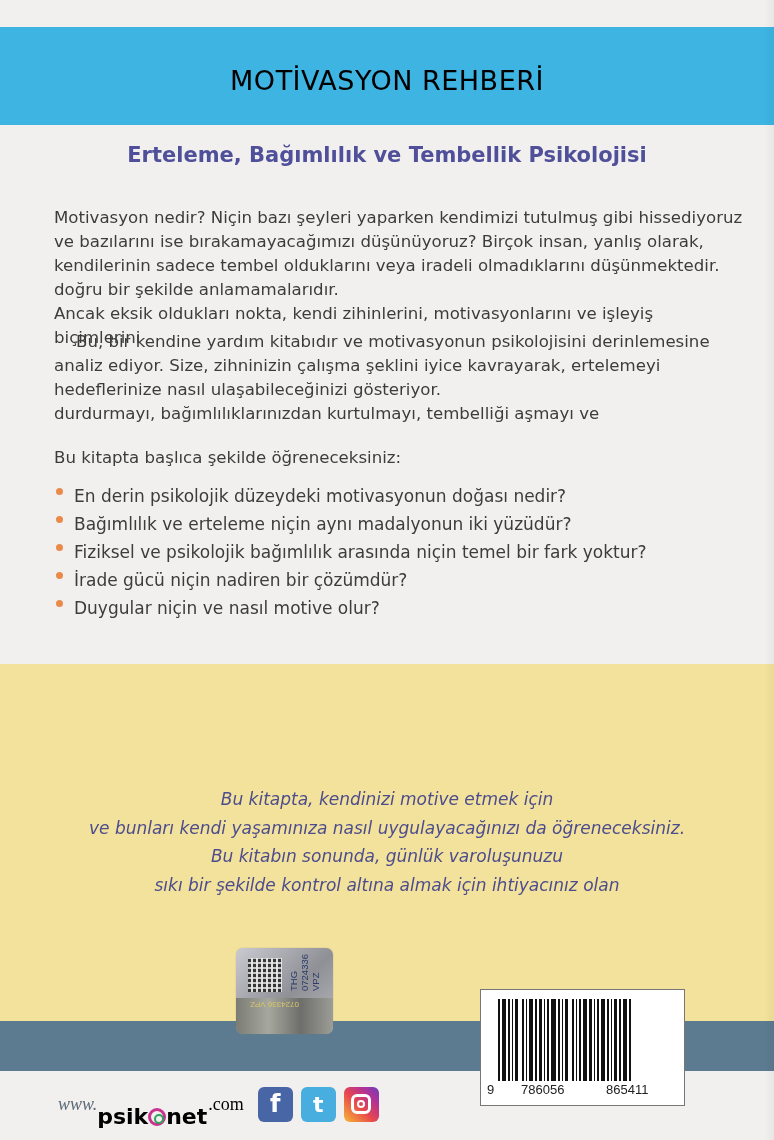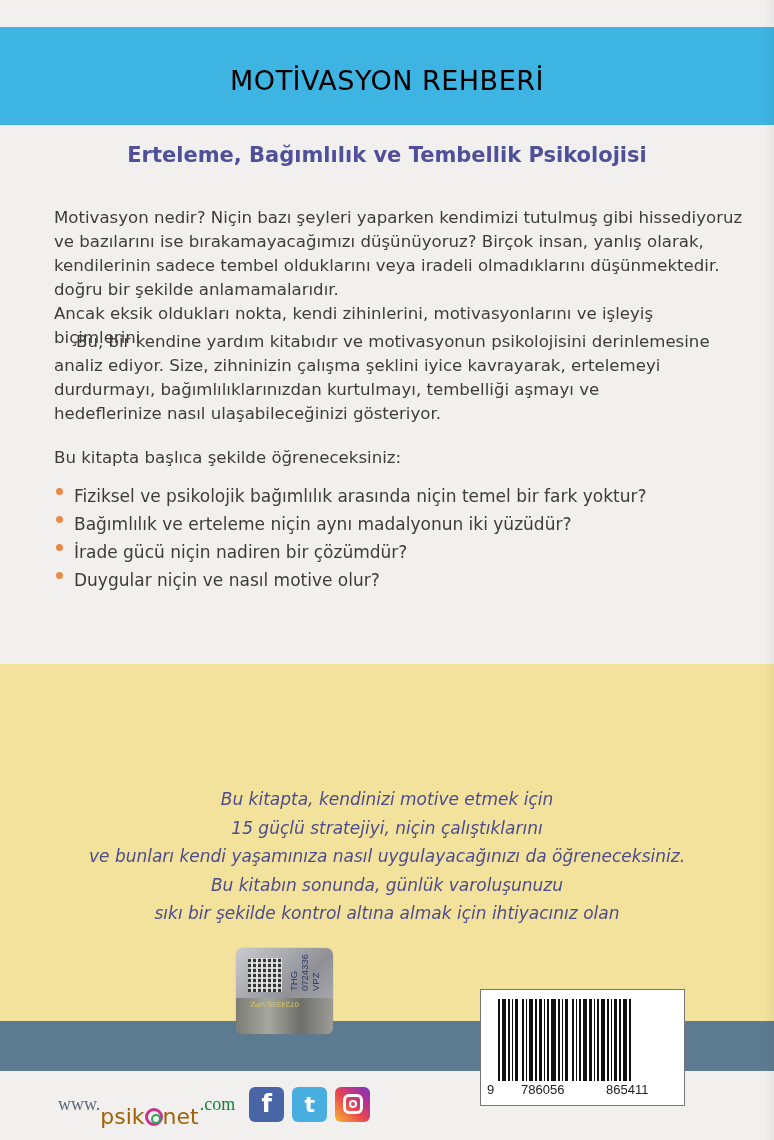--- a/index.html
+++ b/index.html
@@ -86,29 +86,29 @@
     background: #ffffff; border: 1px solid #777; box-sizing: border-box;
   }
   .barcode .bars { position: absolute; left: 17px; top: 9px; width: 170px; height: 82px; display: flex; }
   .barcode .bars span { display: block; height: 100%; background: #111; margin-right: 2px; }
   .barcode .num {
     position: absolute; top: 92px; font-size: 13px; color: #222; font-family: "Liberation Sans", sans-serif;
   }
   .footer {
     position: absolute; top: 1084px; left: 58px; height: 40px; display: flex; align-items: center;
   }
-  .url-www { font-family: "Liberation Serif", serif; font-size: 18px; color: #5c6a78; }
-  .url-brand { font-family: "DejaVu Sans", sans-serif; font-weight: normal; font-size: 22px; color: #a16207; margin-top: 24px; }
+  .url-www { font-family: "Liberation Serif", serif; font-size: 18px; color: #5c6a78; font-style: italic; }
+  .url-brand { font-family: "DejaVu Sans", sans-serif; font-weight: bold; font-size: 22px; color: #000000; margin-top: 24px; }
   .url-o {
     display: inline-block; width: 18px; height: 18px; border-radius: 50%;
     border: 3px solid #c8338e; box-sizing: border-box; vertical-align: -2px; position: relative;
   }
   .url-o::after { content: ""; position: absolute; left: 3px; top: 3px; width: 6px; height: 6px;
     border-radius: 50%; border: 2px solid #2aa55a; }
-  .url-com { font-family: "Liberation Serif", serif; font-size: 18px; color: #15803d; margin-left: 1px; }
+  .url-com { font-family: "Liberation Serif", serif; font-size: 18px; color: #000000; margin-left: 1px; }
   .social { display: flex; gap: 8px; margin-left: 14px; }
   .social .ico {
     width: 35px; height: 35px; border-radius: 6px; display: flex; align-items: center; justify-content: center;
     color: #fff; font-weight: bold; font-family: "DejaVu Sans", sans-serif; font-size: 24px;
   }
   .ico.fb { background: #4866a6; }
   .ico.tw { background: #48aee0; font-size: 22px; }
   .ico.ig { background: linear-gradient(45deg,#f7b733 0%,#e8474d 45%,#b13197 75%,#6a3fb8 100%); }
   .ico.ig .cam { width: 20px; height: 20px; border: 3px solid #fff; border-radius: 6px; box-sizing: border-box; position: relative; }
   .ico.ig .cam::after { content: ""; position: absolute; left: 3px; top: 3px; width: 8px; height: 8px; border: 2px solid #fff; border-radius: 50%; box-sizing: border-box; }
@@ -128,38 +128,38 @@
   <div>Motivasyon nedir? Niçin bazı şeyleri yaparken kendimizi tutulmuş gibi hissediyoruz</div>
   <div>ve bazılarını ise bırakamayacağımızı düşünüyoruz? Birçok insan, yanlış olarak,</div>
   <div>kendilerinin sadece tembel olduklarını veya iradeli olmadıklarını düşünmektedir.</div>
   <div>doğru bir şekilde anlamamalarıdır.</div>
   <div>Ancak eksik oldukları nokta, kendi zihinlerini, motivasyonlarını ve işleyiş biçimlerini</div>
 </div>
 
 <div class="body-text p2">
   <div>Bu, bir kendine yardım kitabıdır ve motivasyonun psikolojisini derinlemesine</div>
   <div style="text-indent:0">analiz ediyor. Size, zihninizin çalışma şeklini iyice kavrayarak, ertelemeyi</div>
+  <div style="text-indent:0">hedeflerinize nasıl ulaşabileceğinizi gösteriyor.</div>
   <div style="text-indent:0">durdurmayı, bağımlılıklarınızdan kurtulmayı, tembelliği aşmayı ve</div>
-  <div style="text-indent:0">hedeflerinize nasıl ulaşabileceğinizi gösteriyor.</div>
 </div>
 
 <div class="body-text p3">Bu kitapta başlıca şekilde öğreneceksiniz:</div>
 
 <ul class="bullets">
+  <li><span class="dot"></span><span>En derin psikolojik düzeydeki motivasyonun doğası nedir?</span></li>
+  <li><span class="dot"></span><span>Bağımlılık ve erteleme niçin aynı madalyonun iki yüzüdür?</span></li>
   <li><span class="dot"></span><span>Fiziksel ve psikolojik bağımlılık arasında niçin temel bir fark yoktur?</span></li>
-  <li><span class="dot"></span><span>Bağımlılık ve erteleme niçin aynı madalyonun iki yüzüdür?</span></li>
   <li><span class="dot"></span><span>İrade gücü niçin nadiren bir çözümdür?</span></li>
   <li><span class="dot"></span><span>Duygular niçin ve nasıl motive olur?</span></li>
 </ul>
 
 <div class="band-yellow"></div>
 
 <div class="quote">
   <div>Bu kitapta, kendinizi motive etmek için</div>
-  <div>15 güçlü stratejiyi, niçin çalıştıklarını</div>
   <div>ve bunları kendi yaşamınıza nasıl uygulayacağınızı da öğreneceksiniz.</div>
   <div>Bu kitabın sonunda, günlük varoluşunuzu</div>
   <div>sıkı bir şekilde kontrol altına almak için ihtiyacınız olan</div>
 </div>
 
 <div class="band-slate"></div>
 
 <div class="hologram">
   <div class="qr"></div>
   <div class="qr2"></div>

